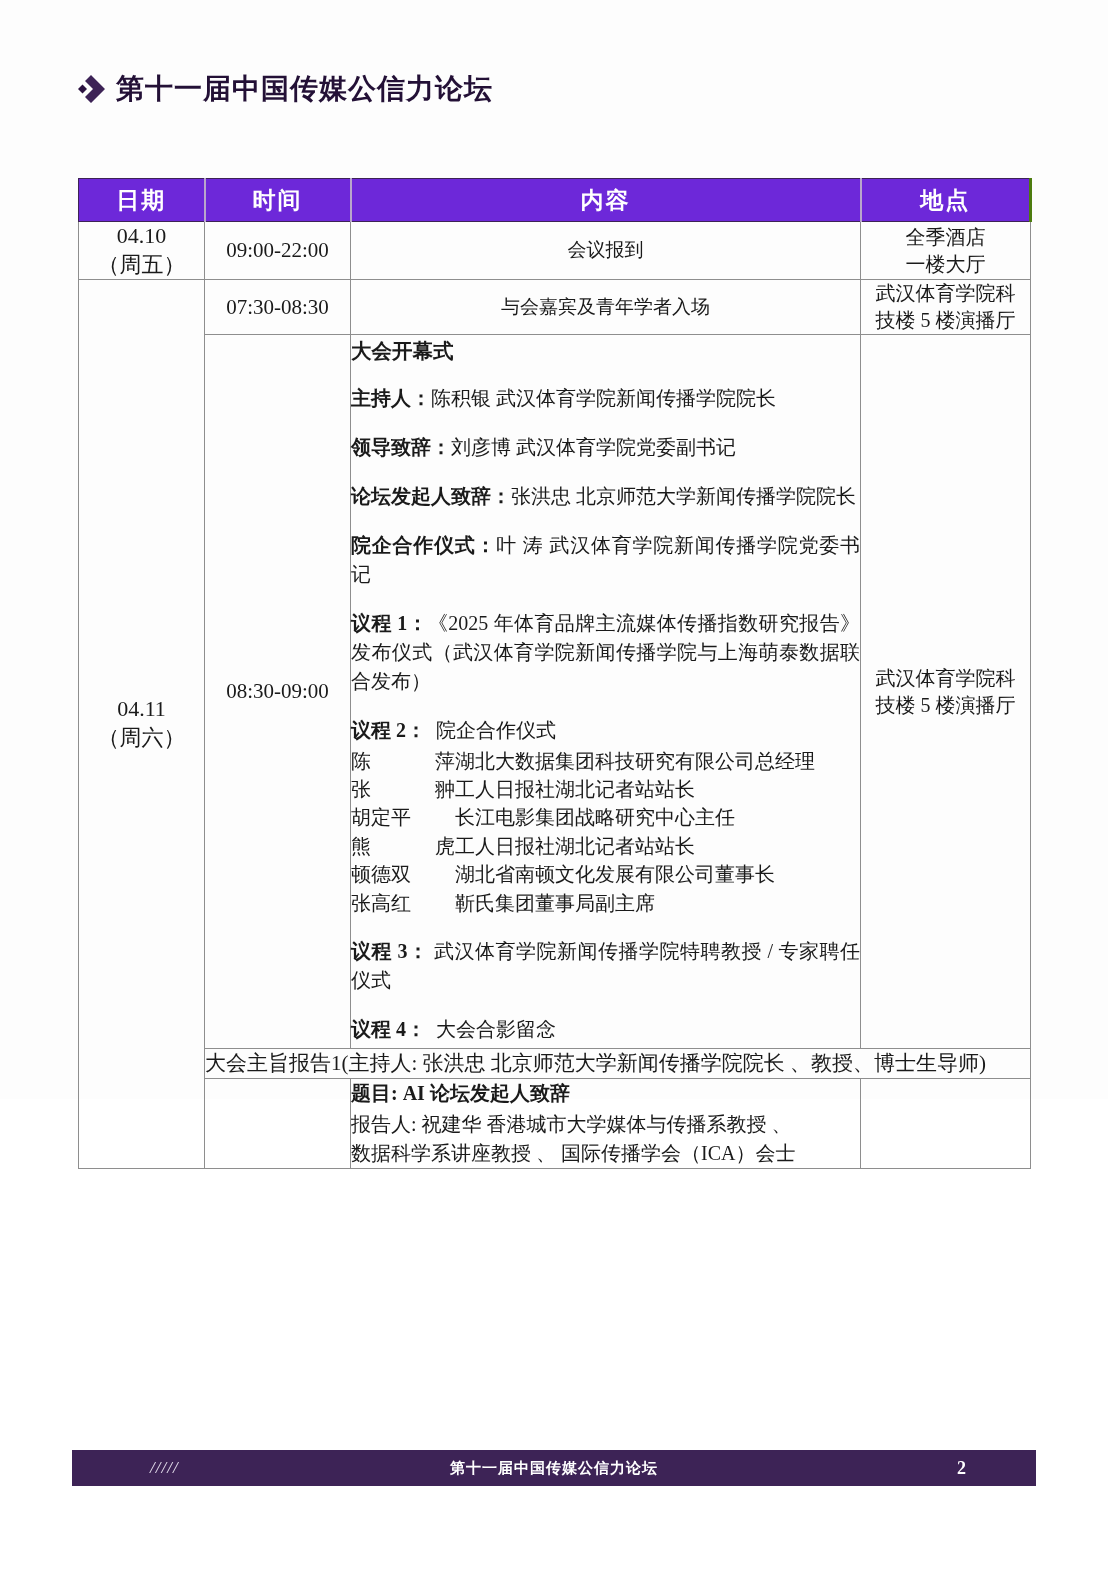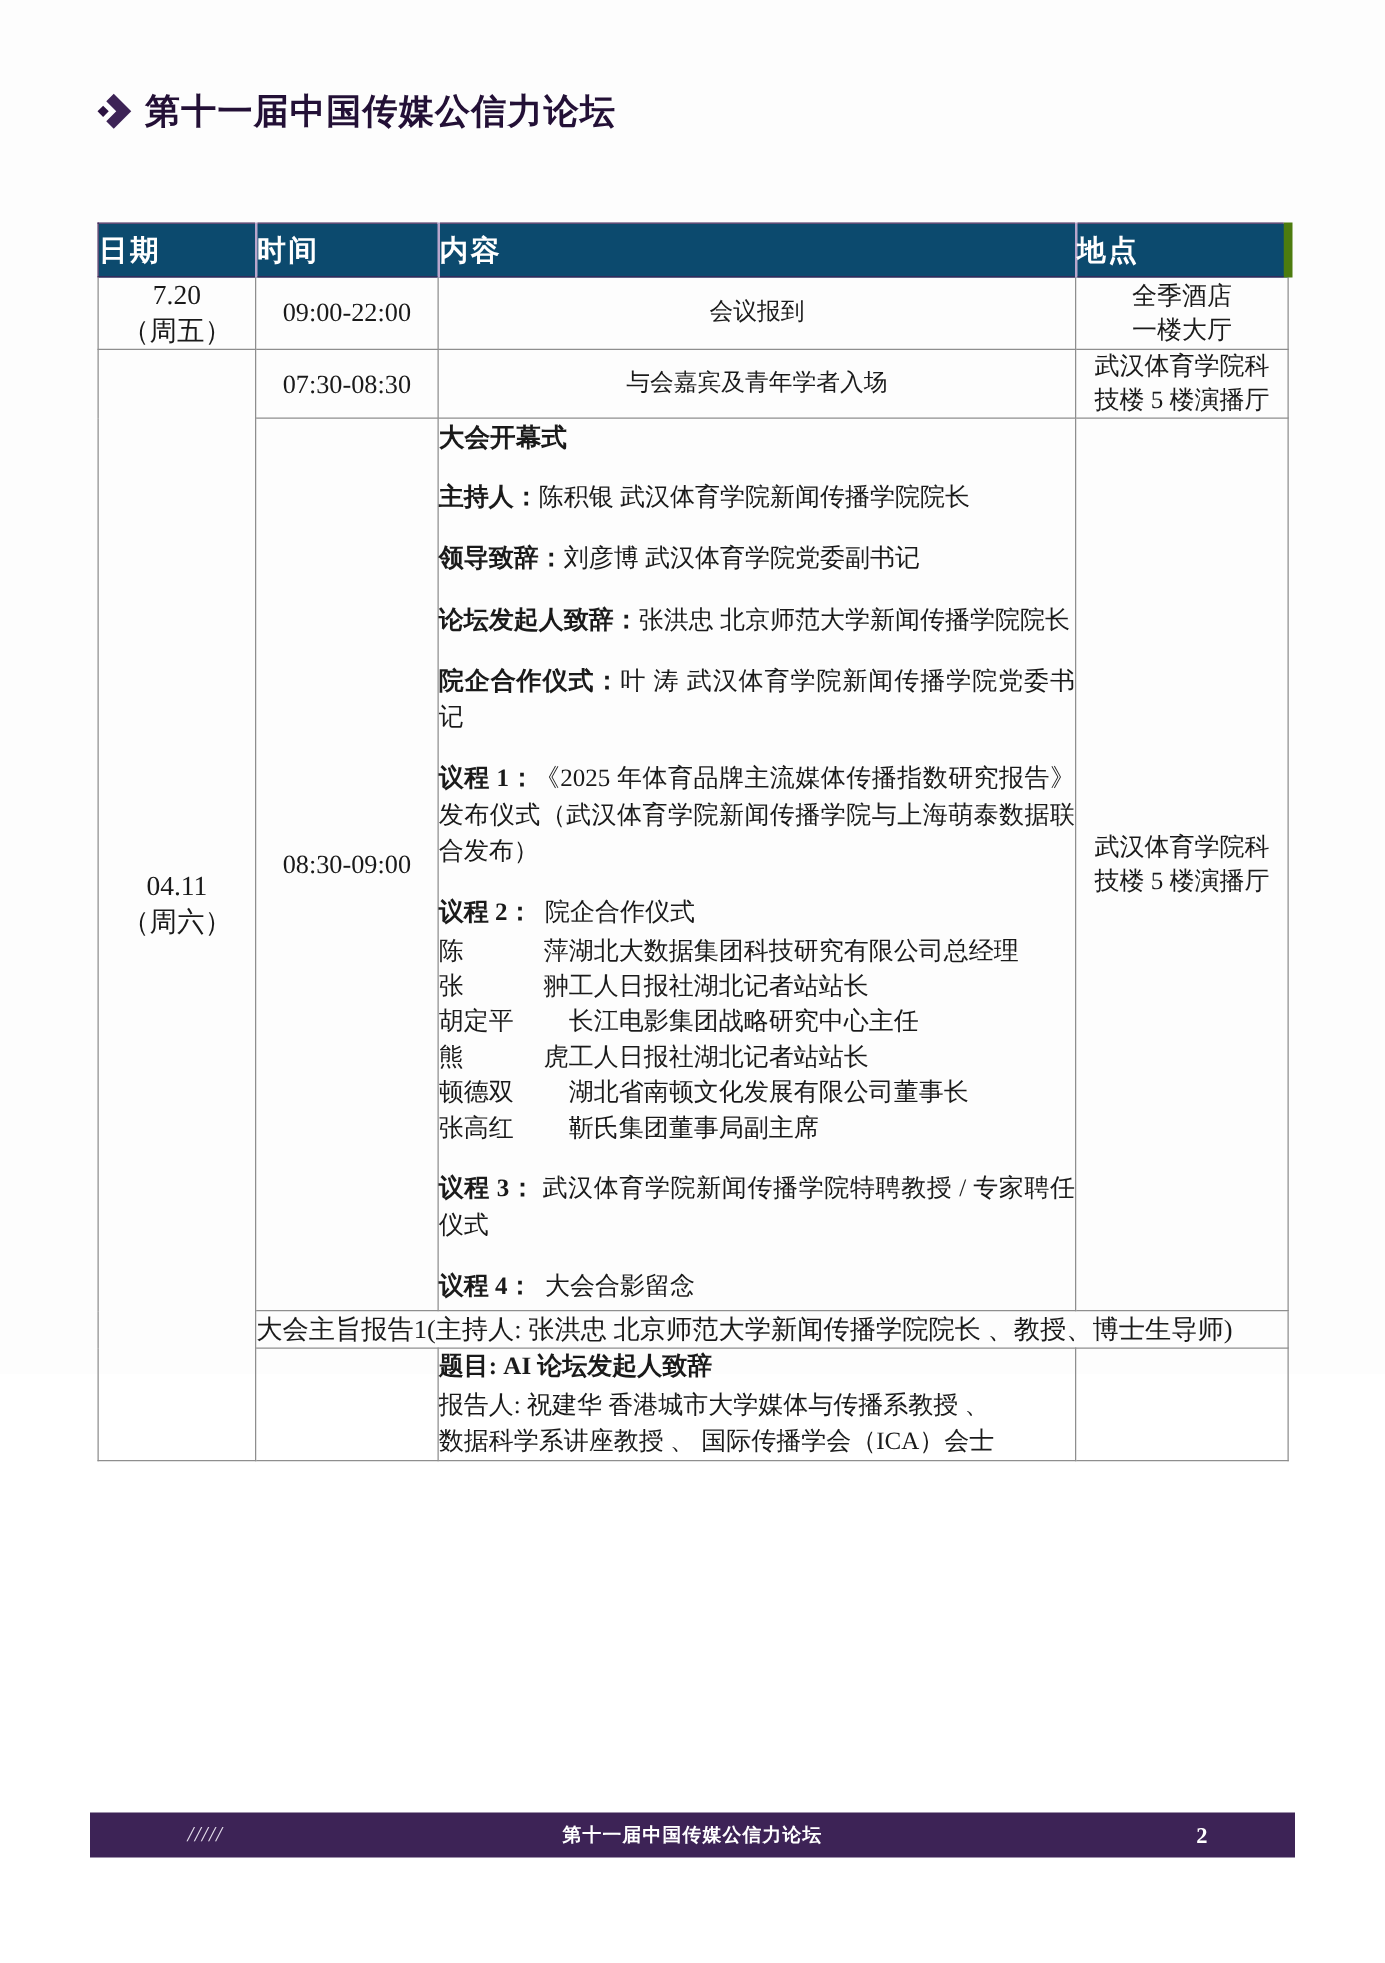--- a/index.html
+++ b/index.html
@@ -57,32 +57,32 @@
     border-collapse: collapse;
     table-layout: fixed;
   }
   .schedule-table th,
   .schedule-table td {
     border: 1px solid #8e8e8e;
     vertical-align: middle;
     padding: 0;
   }
   .schedule-table thead th {
-    background: #0c4a6e;
+    background: #6d28d9;
     color: #ffffff;
     font-size: 23px;
     font-weight: bold;
-    text-align: left;
+    text-align: center;
     height: 42px;
     border: 1px solid #3d2356;
     border-right: 2px solid #b9a6cc;
     letter-spacing: 2px;
   }
   .schedule-table thead th:last-child {
-    border-right: 7px solid #4d7c0f;
+    border-right: 3px solid #4d7c0f;
   }
 
   col.c-date  { width: 126px; }
   col.c-time  { width: 146px; }
   col.c-body  { width: 510px; }
   col.c-place { width: 170px; }
 
   .cell-center {
     text-align: center;
     font-size: 19px;
@@ -235,21 +235,21 @@
         <th>日期</th>
         <th>时间</th>
         <th>内容</th>
         <th>地点</th>
       </tr>
     </thead>
     <tbody>
 
       <tr>
         <td class="cell-date">
-          <span class="date-line">7.20</span>
+          <span class="date-line">04.10</span>
           <span class="date-line">（周五）</span>
         </td>
         <td class="cell-time">09:00-22:00</td>
         <td class="cell-center">会议报到</td>
         <td class="cell-place">
           <span class="date-line">全季酒店</span>
           <span class="date-line">一楼大厅</span>
         </td>
       </tr>
 

